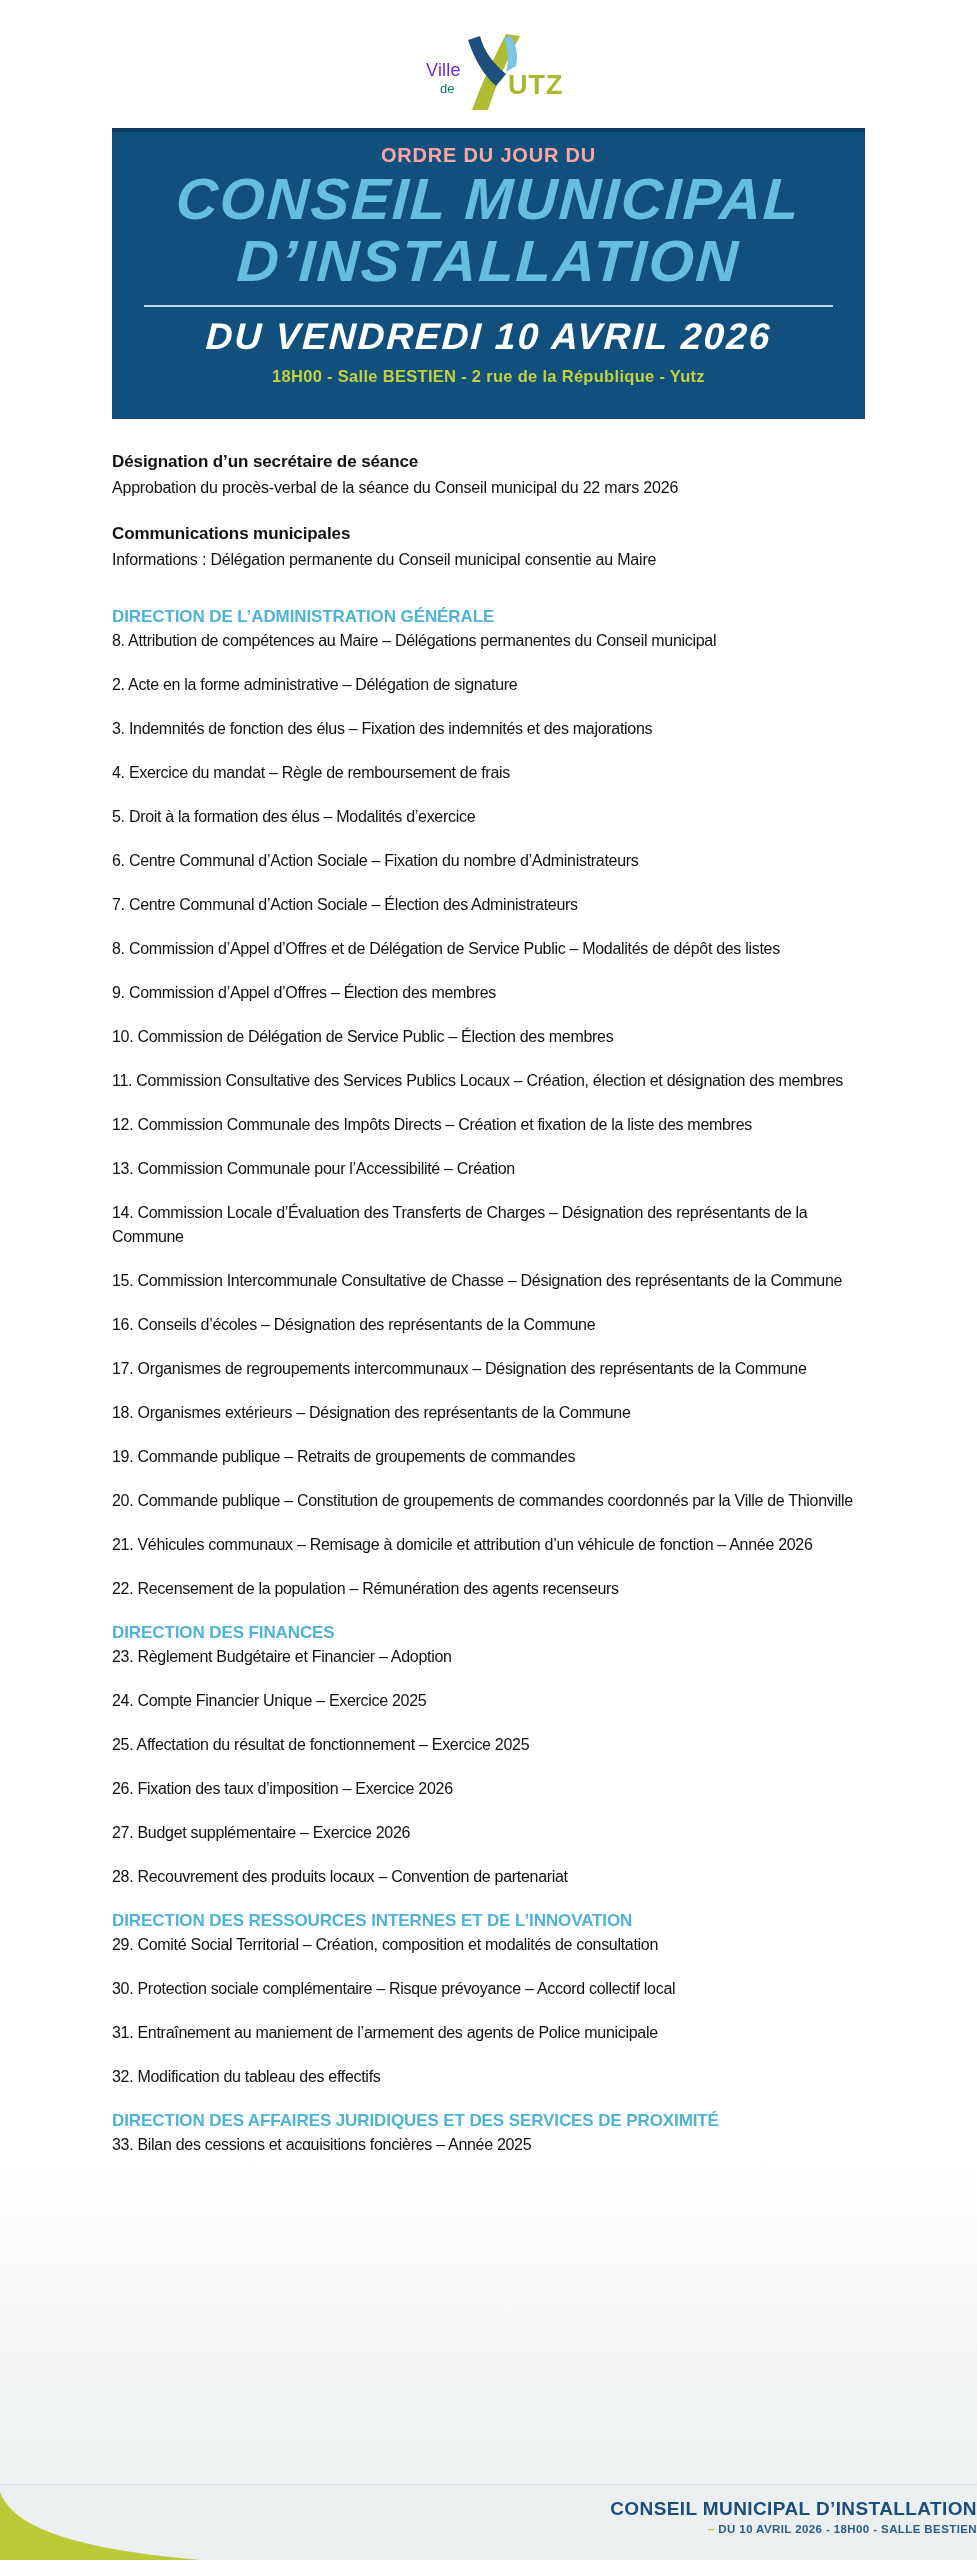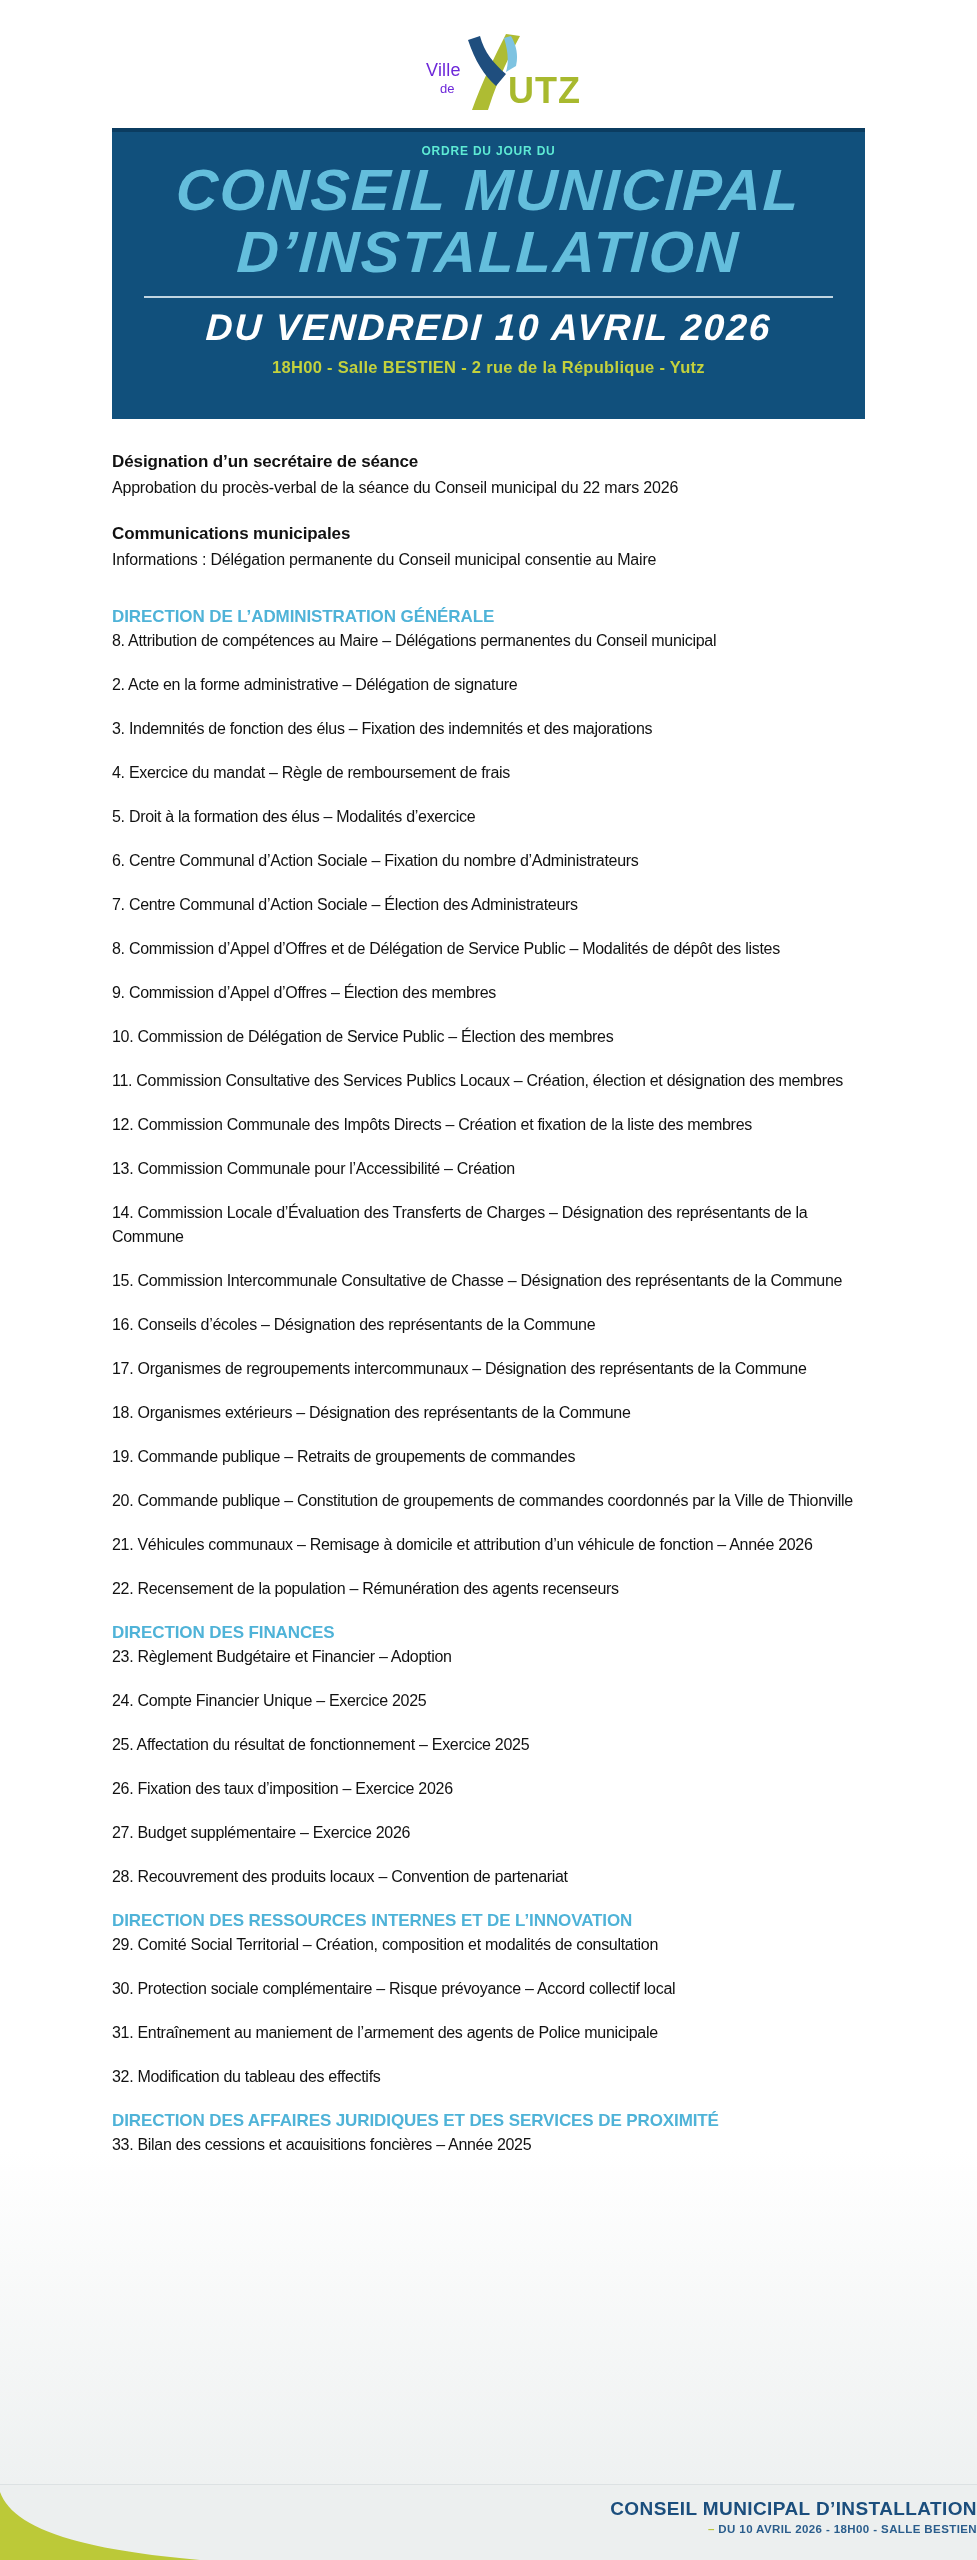--- a/index.html
+++ b/index.html
@@ -3,30 +3,30 @@
 <meta charset="utf-8">
 <style>
   html,body{margin:0;padding:0;background:#fff;}
   .page{
     position:relative;width:977px;height:2560px;overflow:hidden;background:#ffffff;
     font-family:"Liberation Sans",sans-serif;color:#111;
   }
   
   .logo{position:absolute;left:420px;top:34px;width:150px;height:76px;}
   .logo .ville{position:absolute;left:6px;top:26px;font-size:18px;font-weight:500;color:#6d28d9;letter-spacing:.2px;}
-  .logo .de{position:absolute;left:20px;top:47px;font-size:13px;font-weight:500;color:#6d28d9;}
+  .logo .de{position:absolute;left:20px;top:47px;font-size:13px;font-weight:500;color:#0f766e;}
   .logo svg{position:absolute;left:46px;top:0;}
-  .logo .utz{position:absolute;left:88px;top:36px;font-size:36px;font-weight:700;color:#a8b92e;letter-spacing:1px;}
+  .logo .utz{position:absolute;left:88px;top:36px;font-size:27px;font-weight:700;color:#a8b92e;letter-spacing:1px;}
   
   .banner{
     position:absolute;left:112px;top:128px;width:753px;height:291px;
     background:#11507c;border-top:4px solid #0b3c60;box-sizing:border-box;
     display:flex;flex-direction:column;align-items:center;text-align:center;
   }
-  .kicker{margin-top:12px;font-size:12px;font-weight:700;color:#5eead4;letter-spacing:.8px;}
+  .kicker{margin-top:12px;font-size:20px;font-weight:700;color:#fca5a5;letter-spacing:.8px;}
   .banner-title{
     margin-top:2px;font-size:58px;line-height:60px;font-weight:700;font-style:italic;
     color:#64bedc;letter-spacing:2px;transform:skewX(-3deg);
   }
   .divider{width:689px;height:2px;background:#d5e3ec;opacity:.9;margin:14px 0 10px 0;}
   .banner-date{
     font-size:37px;line-height:40px;font-weight:700;font-style:italic;color:#ffffff;
     letter-spacing:2px;transform:skewX(-3deg);
   }
   .banner-venue{margin-top:10px;font-size:16.5px;font-weight:700;color:#c3d13d;letter-spacing:.3px;}

